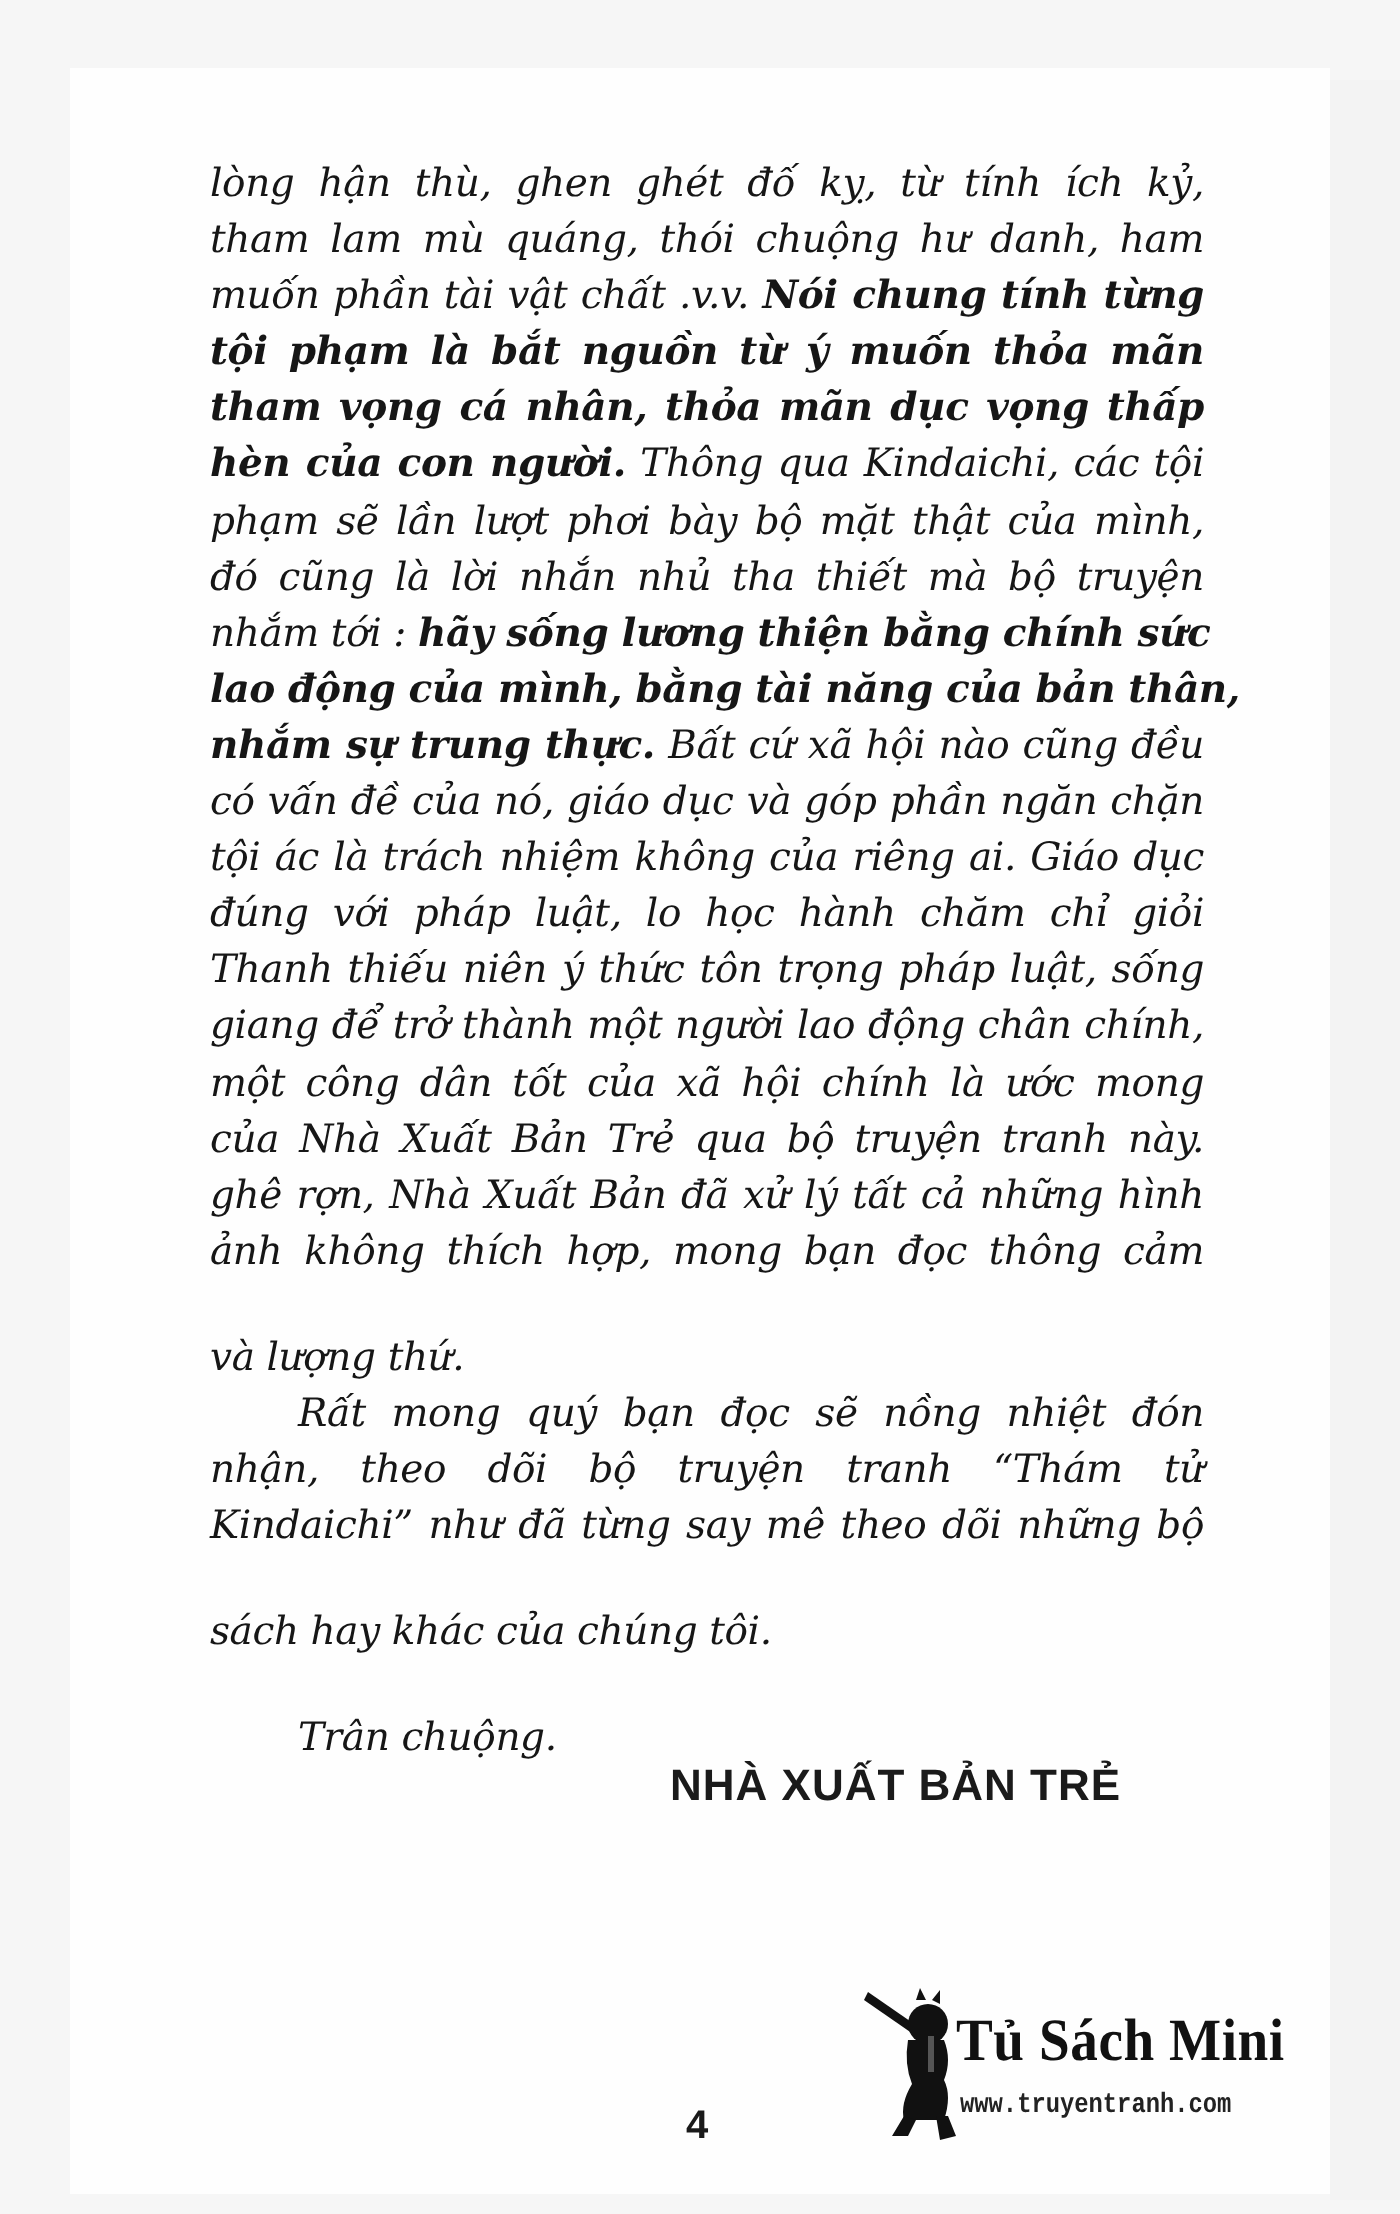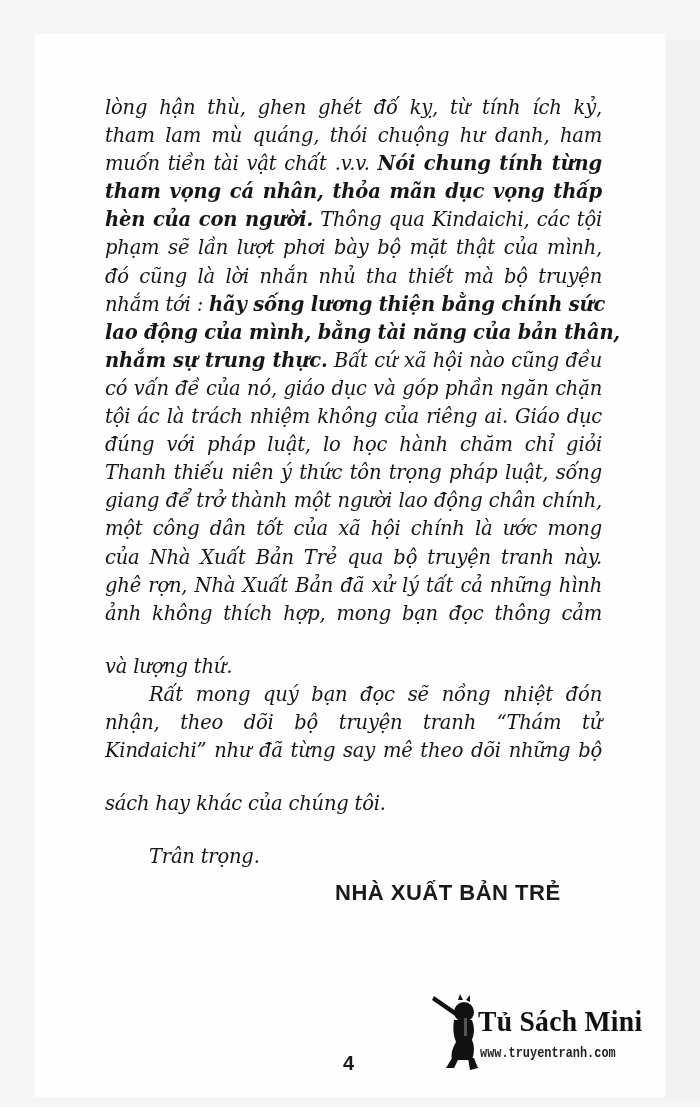--- a/index.html
+++ b/index.html
@@ -7,21 +7,21 @@
     width:700px; height:1107px; background:#f6f6f6; position:relative; overflow:hidden;
     font-family:"DejaVu Serif", serif;
   }
   .page {
     position:absolute; left:35px; top:34px; width:630px; height:1063px; background:#fefefe;
   }
   .page-right-edge {
     position:absolute; left:665px; top:40px; width:35px; height:1060px; background:#f3f3f3;
   }
   .text {
-    position:absolute; left:105px; top:94px; width:497px;
+    position:absolute; left:105px; top:78px; width:497px;
   }
   .line {
     height:28.1px; line-height:28px; font-size:19.5px; color:#161616; font-style:italic;
     white-space:nowrap; text-align:justify; text-align-last:justify; letter-spacing:-0.2px;
   }
   .line.last { text-align-last:left;margin-top:25px; }
   .line.indent { padding-left:44px; }
   .line b { font-weight:bold; }
   .signature {
     position:absolute; left:335px; top:880px; font-family:"Liberation Sans", sans-serif;
@@ -46,21 +46,22 @@
 </style>
 </head>
 <body>
 
 <div class="page"></div>
 <div class="page-right-edge"></div>
 
 <div class="text" id="body-text">
     <div class="line"><span>lòng hận thù, ghen ghét đố kỵ, từ tính ích kỷ,</span></div>
     <div class="line"><span>tham lam mù quáng, thói chuộng hư danh, ham</span></div>
-    <div class="line"><span>muốn tiền tài vật chất .v.v. </span><b>Nói chung tính từng</b></div>
+    <div class="line"><span>muốn phần tài vật chất .v.v. </span><b>Nói chung tính từng</b></div>
+    <div class="line"><b>tội phạm là bắt nguồn từ ý muốn thỏa mãn</b></div>
     <div class="line"><b>tham vọng cá nhân, thỏa mãn dục vọng thấp</b></div>
     <div class="line"><b>hèn của con người.</b><span> Thông qua Kindaichi, các tội</span></div>
     <div class="line"><span>phạm sẽ lần lượt phơi bày bộ mặt thật của mình,</span></div>
     <div class="line"><span>đó cũng là lời nhắn nhủ tha thiết mà bộ truyện</span></div>
     <div class="line"><span>nhắm tới : </span><b>hãy sống lương thiện bằng chính sức</b></div>
     <div class="line"><b>lao động của mình, bằng tài năng của bản thân,</b></div>
     <div class="line"><b>nhắm sự trung thực.</b><span> Bất cứ xã hội nào cũng đều</span></div>
     <div class="line"><span>có vấn đề của nó, giáo dục và góp phần ngăn chặn</span></div>
     <div class="line"><span>tội ác là trách nhiệm không của riêng ai. Giáo dục</span></div>
     <div class="line"><span>đúng với pháp luật, lo học hành chăm chỉ giỏi</span></div>
@@ -68,21 +69,21 @@
     <div class="line"><span>giang để trở thành một người lao động chân chính,</span></div>
     <div class="line"><span>một công dân tốt của xã hội chính là ước mong</span></div>
     <div class="line"><span>của Nhà Xuất Bản Trẻ qua bộ truyện tranh này.</span></div>
     <div class="line"><span>ghê rợn, Nhà Xuất Bản đã xử lý tất cả những hình</span></div>
     <div class="line"><span>ảnh không thích hợp, mong bạn đọc thông cảm</span></div>
     <div class="line last"><span>và lượng thứ.</span></div>
     <div class="line indent">Rất mong quý bạn đọc sẽ nồng nhiệt đón</div>
     <div class="line">nhận, theo dõi bộ truyện tranh “Thám tử</div>
     <div class="line">Kindaichi” như đã từng say mê theo dõi những bộ</div>
     <div class="line last">sách hay khác của chúng tôi.</div>
-    <div class="line indent last">Trân trọng.</div>
+    <div class="line indent last">Trân chuộng.</div>
   </div>
 
 <div class="signature">NHÀ XUẤT BẢN TRẺ</div>
 
 <div class="watermark">
   <svg class="wm-figure" width="60" height="82" viewBox="0 0 60 82">
     <path d="M2 4 L28 22 L26 26 L0 8 Z" fill="#111"></path>
     <circle cx="32" cy="20" r="10" fill="#111"></circle>
     <path d="M26 8 L28 2 L31 8 Z M34 8 L38 3 L38 10 Z" fill="#111"></path>
     <path d="M22 28 Q20 40 24 50 Q18 60 20 68 L40 68 Q44 56 40 48 Q44 38 40 28 Z" fill="#111"></path>

